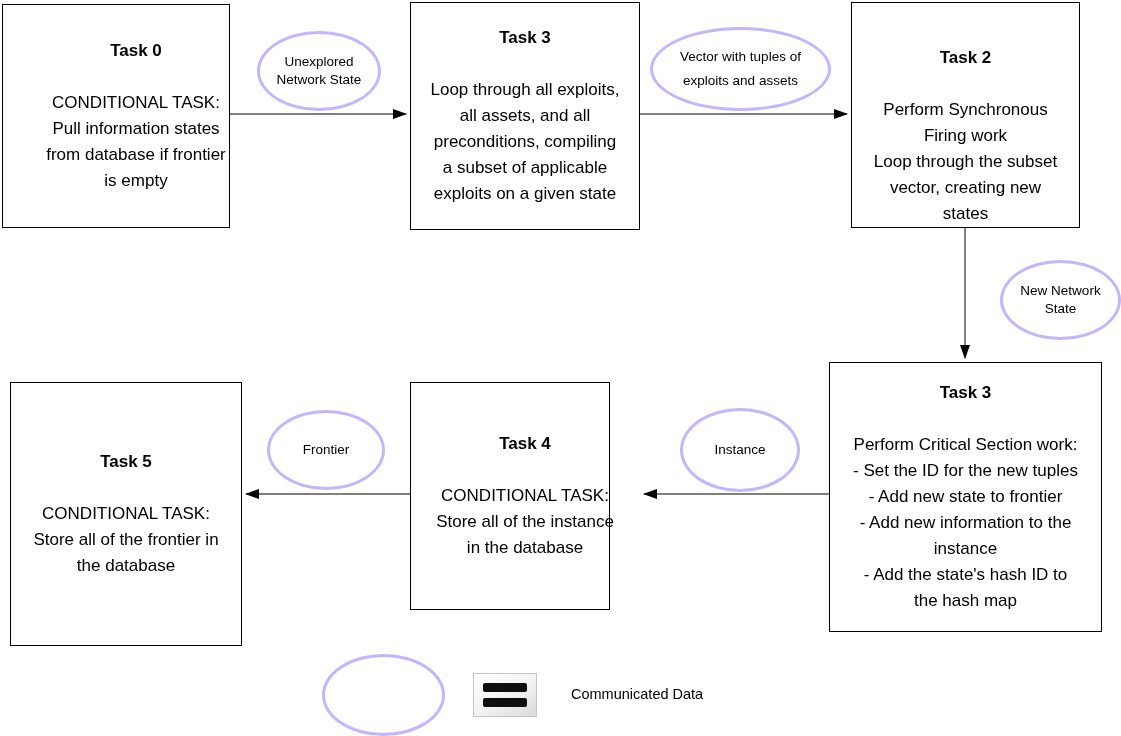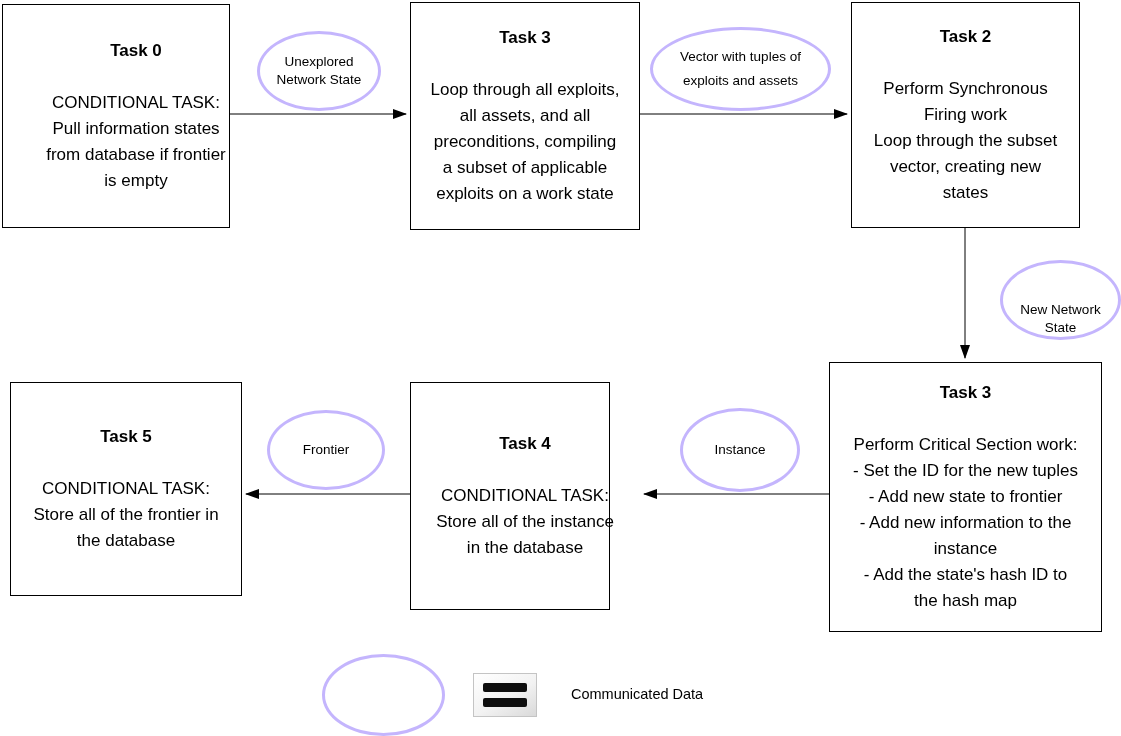--- a/index.html
+++ b/index.html
@@ -55,24 +55,24 @@
     <div class="task-line">from database if frontier</div>
     <div class="task-line">is empty</div>
   </div>
 
   <div class="task-box" style="left:410px; top:2px; width:230px; height:228px;">
     <div class="task-title">Task 3</div>
     <div class="task-line">Loop through all exploits,</div>
     <div class="task-line">all assets, and all</div>
     <div class="task-line">preconditions, compiling</div>
     <div class="task-line">a subset of applicable</div>
-    <div class="task-line">exploits on a work state</div>
+    <div class="task-line">exploits on a given state</div>
   </div>
 
-  <div class="task-box" style="left:851px; top:2px; width:229px; height:226px;">
+  <div class="task-box" style="left:851px; top:2px; width:229px; height:226px;justify-content:flex-end;">
     <div class="task-title">Task 2</div>
     <div class="task-line">Perform Synchronous</div>
     <div class="task-line">Firing work</div>
     <div class="task-line">Loop through the subset</div>
     <div class="task-line">vector, creating new</div>
     <div class="task-line">states</div>
   </div>
 
   <div class="task-box" style="left:829px; top:362px; width:273px; height:270px;">
     <div class="task-title">Task 3</div>
@@ -85,38 +85,38 @@
     <div class="task-line">the hash map</div>
   </div>
 
   <div class="task-box" style="left:410px; top:382px; width:200px; height:228px;padding-left:34px;">
     <div class="task-title">Task 4</div>
     <div class="task-line">CONDITIONAL TASK:</div>
     <div class="task-line">Store all of the instance</div>
     <div class="task-line">in the database</div>
   </div>
 
-  <div class="task-box" style="left:10px; top:382px; width:232px; height:214px;">
+  <div class="task-box" style="left:10px; top:382px; width:232px; height:264px;">
     <div class="task-title">Task 5</div>
     <div class="task-line">CONDITIONAL TASK:</div>
     <div class="task-line">Store all of the frontier in</div>
     <div class="task-line">the database</div>
   </div>
 
   <div class="ellipse" style="left:257px; top:31px; width:124px; height:80px;">
     <div class="e-line">Unexplored</div>
     <div class="e-line">Network State</div>
   </div>
 
   <div class="ellipse" style="left:650px; top:27px; width:181px; height:84px;gap:6px;">
     <div class="e-line">Vector with tuples of</div>
     <div class="e-line">exploits and assets</div>
   </div>
 
-  <div class="ellipse" style="left:1000px; top:260px; width:121px; height:80px;justify-content:flex-end;">
+  <div class="ellipse" style="left:1000px; top:260px; width:121px; height:80px;">
     <div class="e-line">New Network</div>
     <div class="e-line">State</div>
   </div>
 
   <div class="ellipse" style="left:680px; top:408px; width:120px; height:84px;">
     <div class="e-line">Instance</div>
   </div>
 
   <div class="ellipse" style="left:267px; top:410px; width:118px; height:80px;">
     <div class="e-line">Frontier</div>

